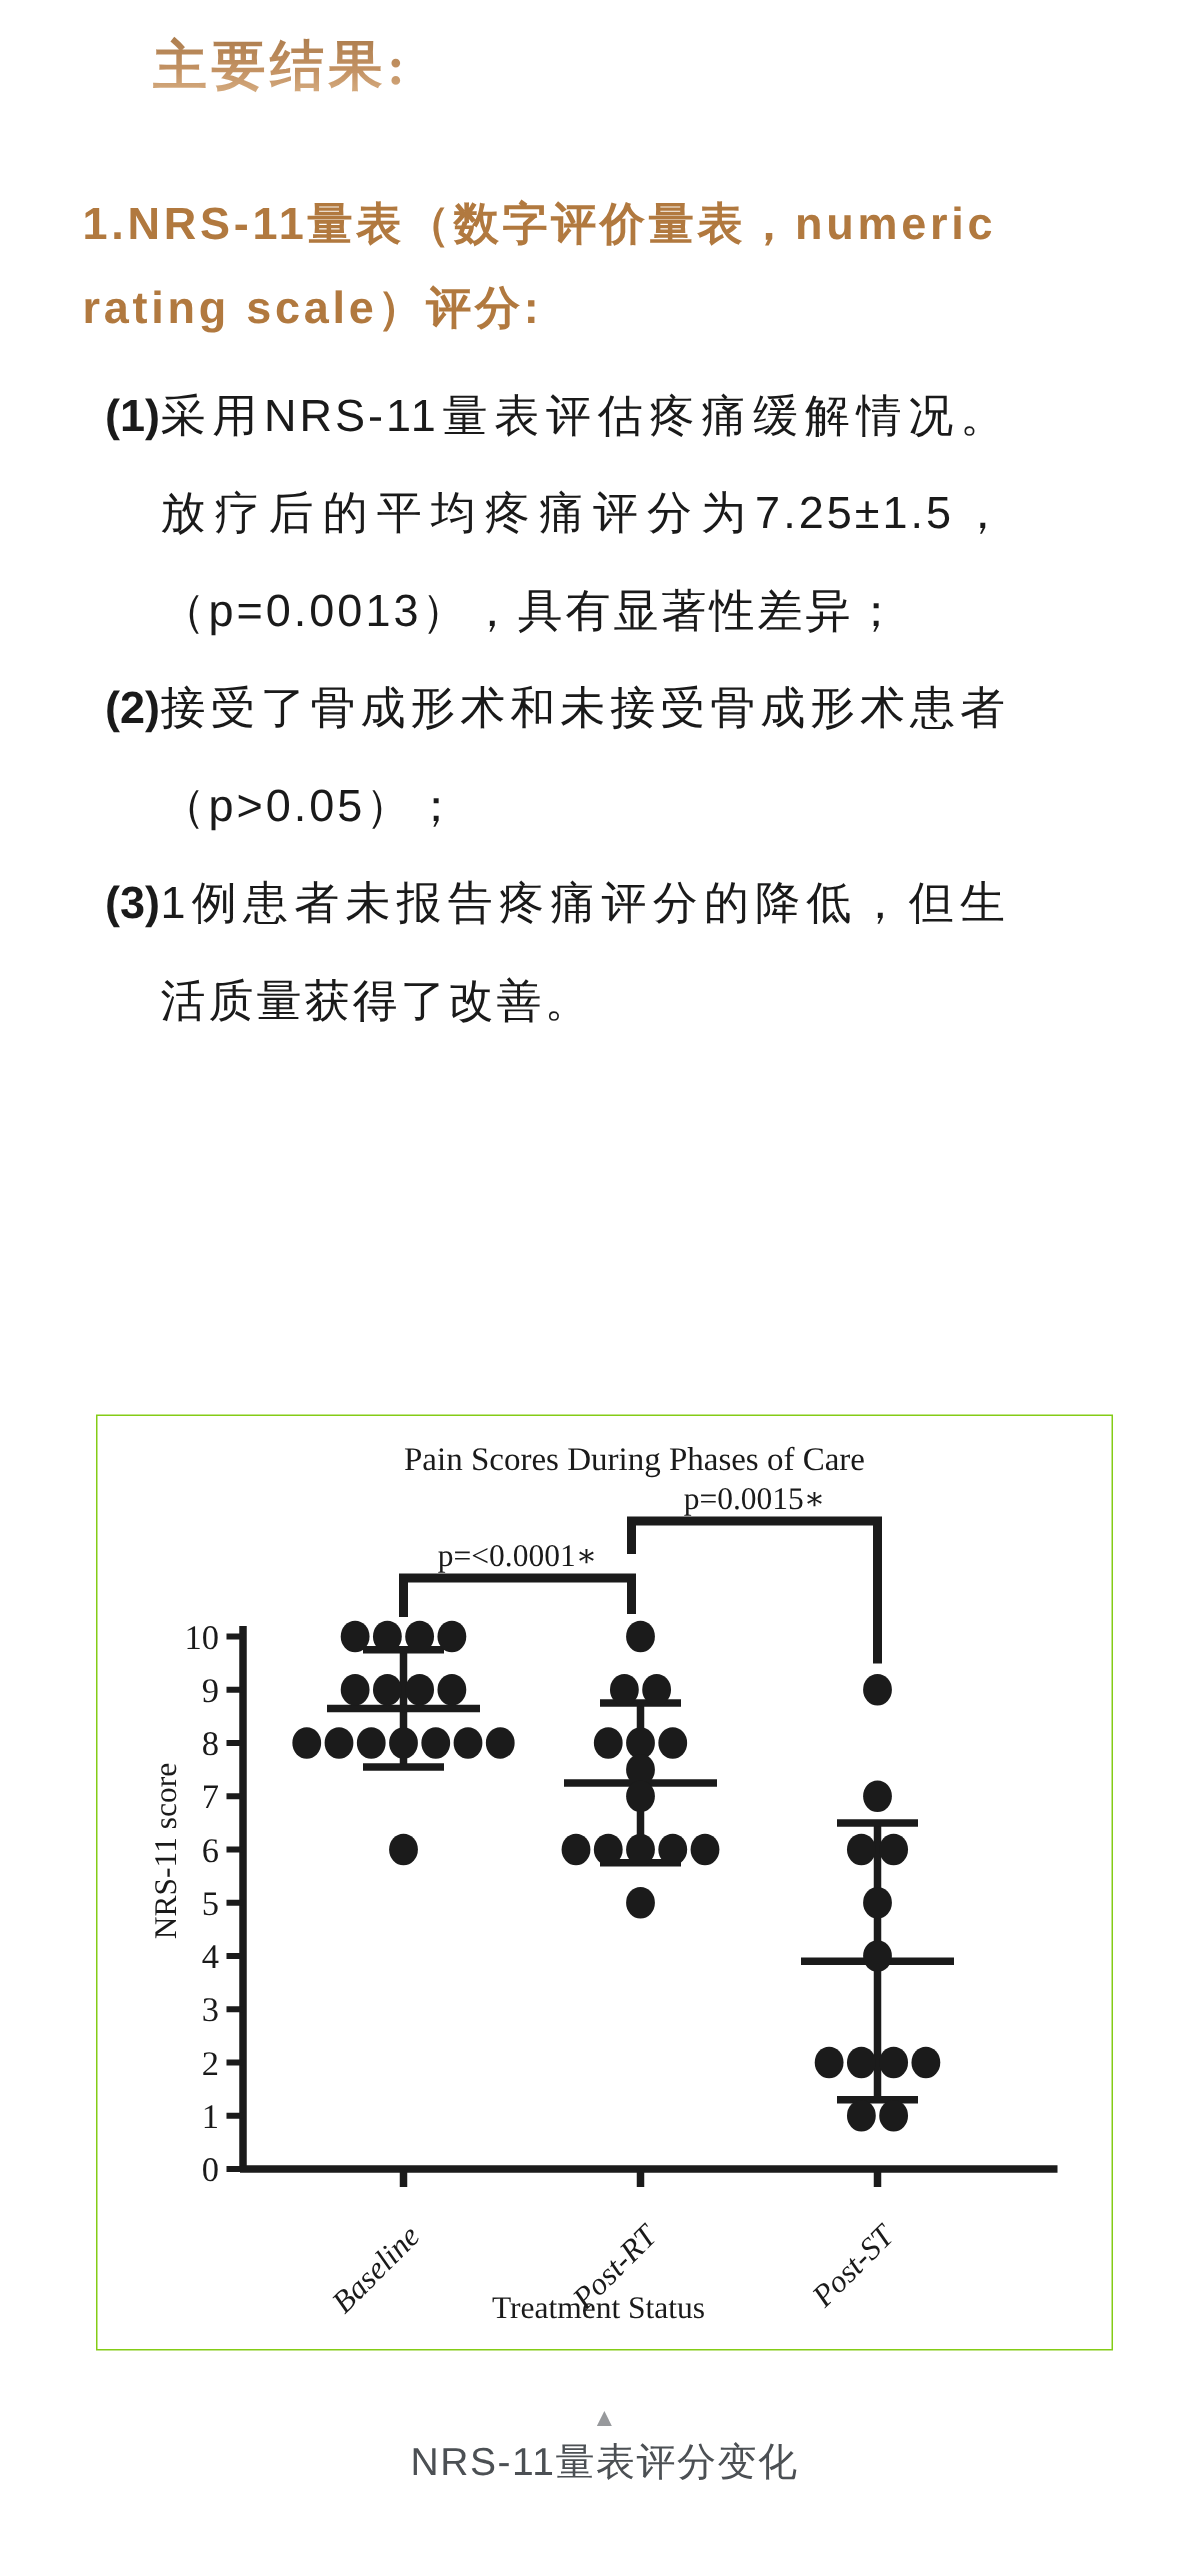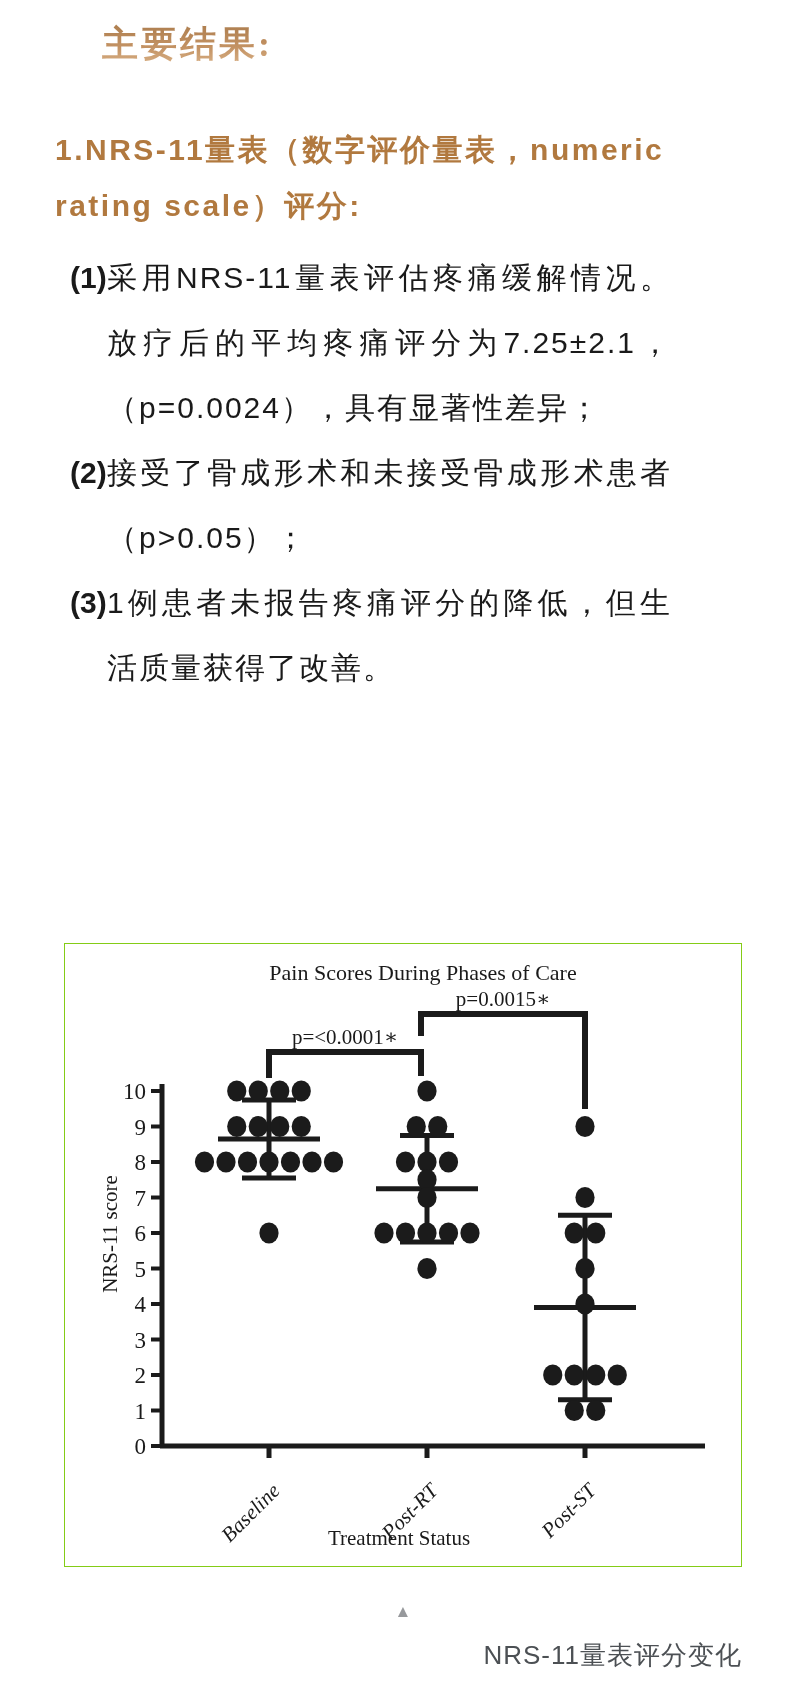--- a/index.html
+++ b/index.html
@@ -25,43 +25,43 @@
   .row .txt{display:block;margin-left:107px;width:565px;white-space:nowrap;}
   .row .txt.justify{white-space:normal;text-align:justify;text-align-last:justify;}
   .figure{
     position:absolute;left:64px;top:943px;width:676px;height:622px;
     border:1px solid #84cc16;background:#ffffff;box-sizing:content-box;
   }
   .figure svg{display:block;}
   .caption-wrap{position:absolute;left:64px;top:1600px;width:678px;text-align:center;}
   .caption-triangle{font-size:17px;color:#97999c;line-height:24px;}
   .chart-caption{
-    margin-top:14px;font-size:26px;color:#4c5054;letter-spacing:1px;font-weight:300;text-align:right;
+    font-size:26px;color:#4c5054;letter-spacing:1px;font-weight:300;
   }
 </style>
 </head>
 <body>
 
 <div class="main-title">主要结果:</div>
 
 <div class="section-heading">
   <div class="hline">1.NRS-11量表（数字评价量表，numeric</div>
   <div class="hline">rating scale）评分:</div>
 </div>
 
 <div class="body-list" id="body-list">
     <div class="row">
       <span class="num">(1)</span>
       <span class="txt justify">采用NRS-11量表评估疼痛缓解情况。</span>
     </div>
     <div class="row">
-      <span class="txt justify">放疗后的平均疼痛评分为7.25±2.1，</span>
+      <span class="txt justify">放疗后的平均疼痛评分为7.25±1.5，</span>
     </div>
     <div class="row">
-      <span class="txt">（p=0.0024），具有显著性差异；</span>
+      <span class="txt">（p=0.0013），具有显著性差异；</span>
     </div>
     <div class="row">
       <span class="num">(2)</span>
       <span class="txt justify">接受了骨成形术和未接受骨成形术患者</span>
     </div>
     <div class="row">
       <span class="txt">（p&gt;0.05）；</span>
     </div>
     <div class="row">
       <span class="num">(3)</span>

